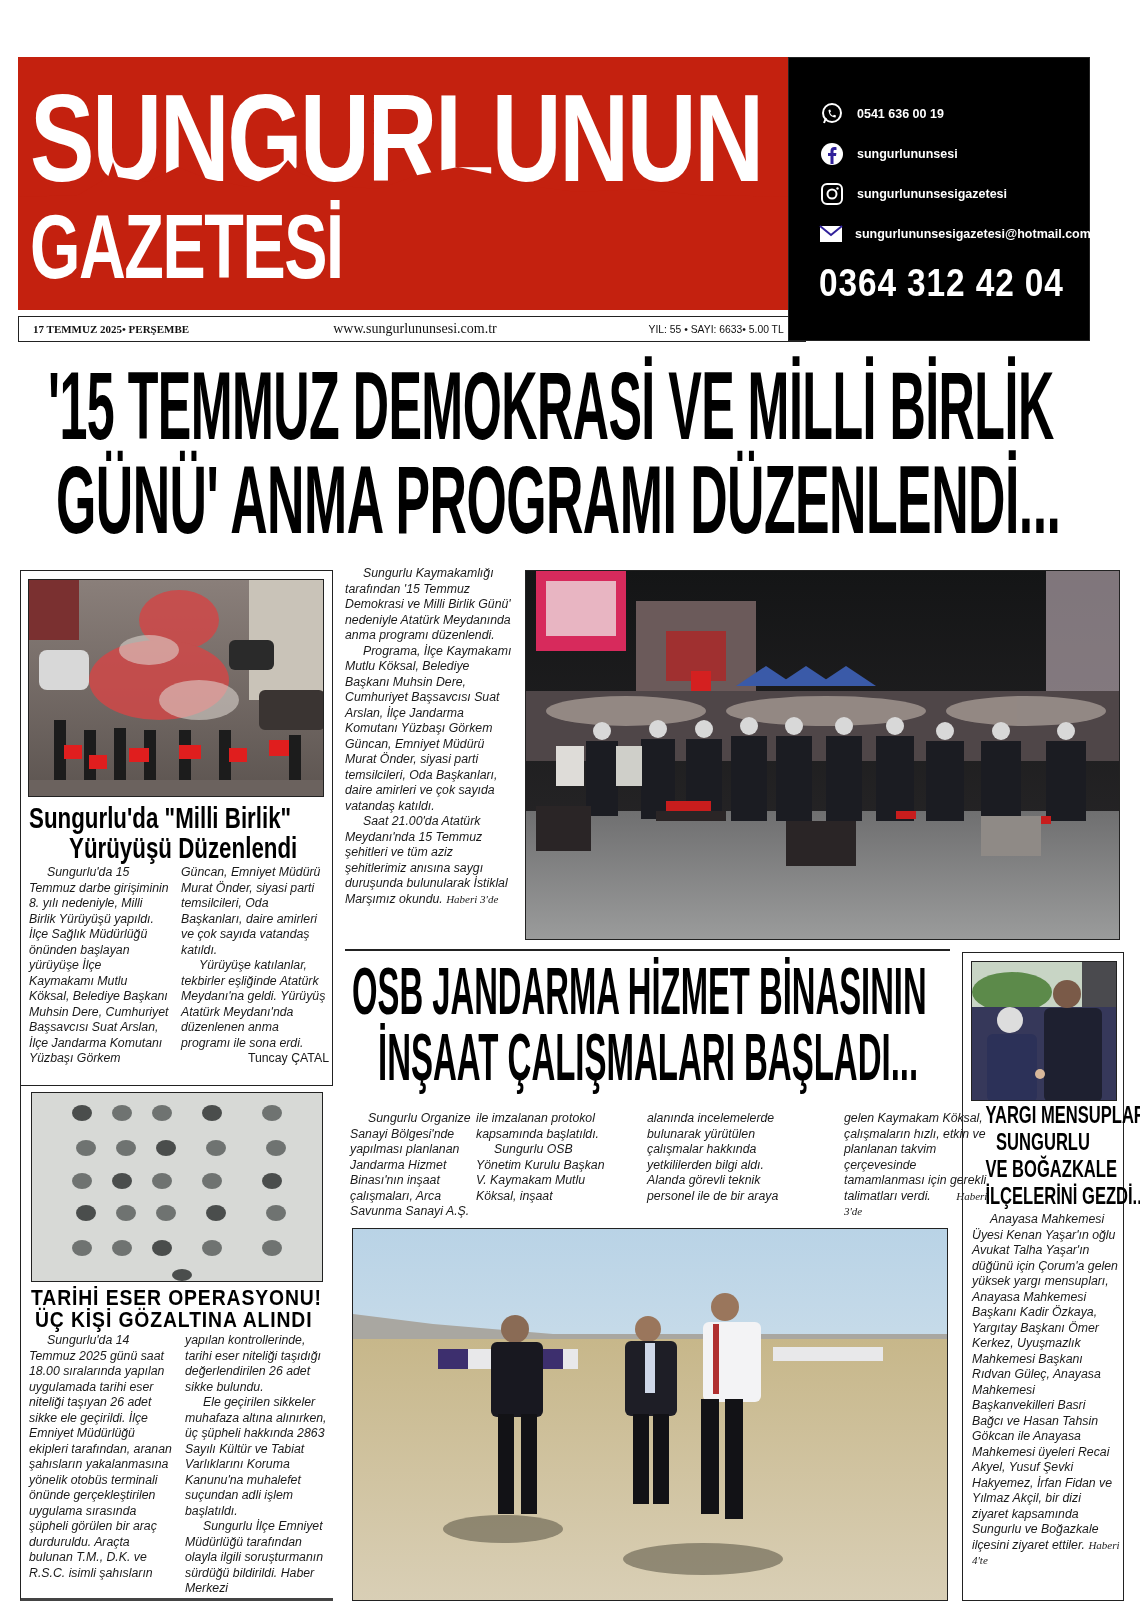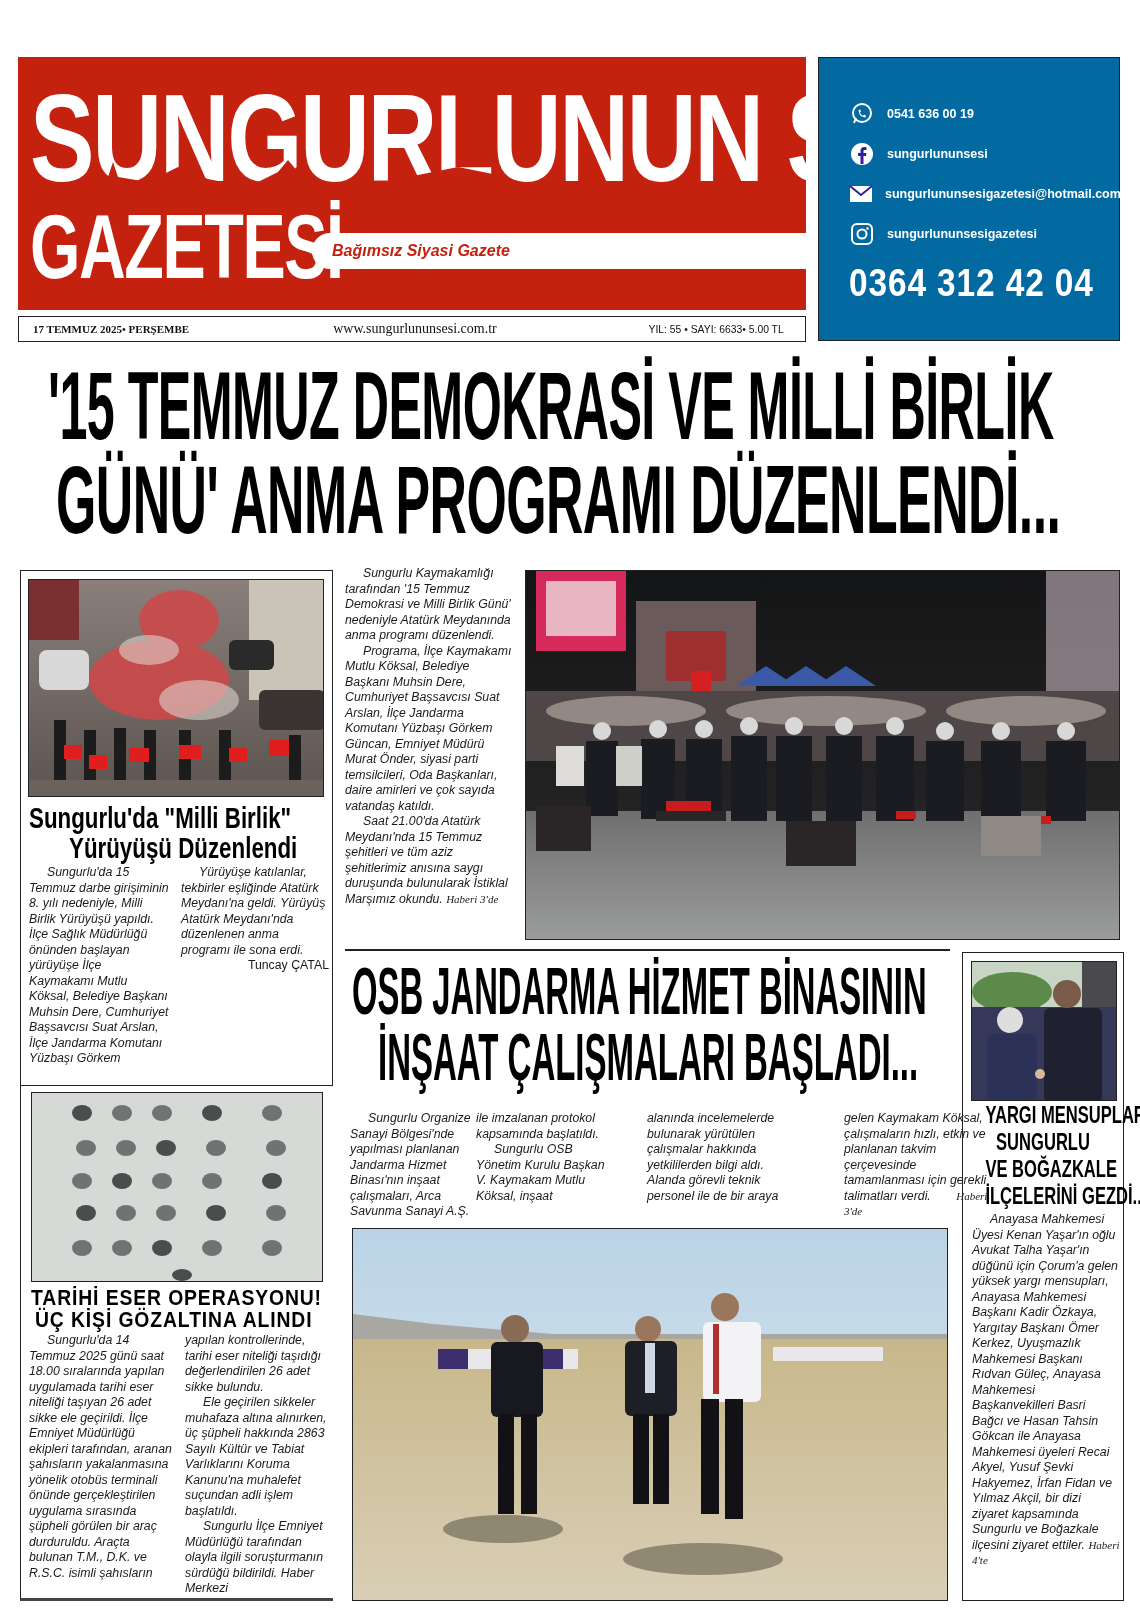--- a/index.html
+++ b/index.html
@@ -18,21 +18,21 @@
     font-size: 90px; line-height: 110px; letter-spacing: -2px; transform: scaleX(0.72); transform-origin: left center; white-space: nowrap; }
   #tagline-pill { position: absolute; left: 294px; top: 176px; width: 495px; height: 36px; background: #fff; border-radius: 18px 0 0 18px;
     display: flex; align-items: center; padding-left: 20px; }
   #tagline-pill span { color: #c4210f; font-weight: 700; font-style: italic; font-size: 16px; }
 
   #dateline { left: 18px; top: 316px; width: 788px; height: 26px; border: 1.5px solid #222; display: flex; align-items: center; justify-content: space-between; padding: 0 14px; font-size: 11.5px; }
   #dateline .d-date { font-family: "Liberation Serif", serif; font-weight: 700; font-size: 11px; }
   #dateline .d-url { font-family: "Liberation Serif", serif; font-size: 14px; }
   #dateline .d-issue { font-size: 11.5px; transform: scaleX(0.9); }
 
-  #contact-box { left: 818px; top: 57px; width: 302px; height: 284px; background: #0369a1; border: 1.5px solid #222; color: #fff; padding: 36px 0 0 30px; text-align: right; }
+  #contact-box { left: 788px; top: 57px; width: 302px; height: 284px; background: #000000; border: 1.5px solid #222; color: #fff; padding: 36px 0 0 30px; text-align: right; }
   .c-row { display: flex; align-items: center; height: 40px; }
   .c-row .c-ico { width: 26px; height: 26px; display: inline-flex; align-items: center; justify-content: center; margin-right: 12px; }
   .c-row .c-txt { font-size: 12.5px; font-weight: 700; }
   #big-phone { font-size: 38px; font-weight: 700; letter-spacing: 1px; margin-top: 8px; transform: scaleX(0.88); transform-origin: left center; white-space: nowrap; }
 
   
   .cond { font-weight: 700; color: #000; white-space: nowrap; transform-origin: left top; display: inline-block; }
 
   #main-headline-1 { left: 48px; top: 358px; font-size: 96px; line-height: 96px; transform: scaleX(0.523); letter-spacing: -1px; }
   #main-headline-2 { left: 56px; top: 452px; font-size: 96px; line-height: 96px; transform: scaleX(0.54); letter-spacing: -1px; }
@@ -56,23 +56,20 @@
 </style>
 </head>
 <body>
 
 <div id="masthead" class="abs">
   <div id="mast-title">SUNGURLUNUN SESİ</div>
   <svg id="skyline" viewBox="0 0 788 50" preserveAspectRatio="none">
     <path d="M0 50 L0 40 L60 38 L90 20 L95 5 L100 20 L130 25 L160 10 L190 22 L230 30 L260 15 L270 3 L280 15 L310 28 L360 32 L400 18 L440 10 L480 18 L520 30 L560 35 L620 32 L680 38 L788 40 L788 50 Z" fill="#c4210f"></path>
   </svg>
   <div id="mast-sub">GAZETESİ</div>
-  <div id="tagline-pill">
-    <span>Bağımsız Siyasi Gazete</span>
-  </div>
 </div>
 
 <div id="dateline" class="abs">
   <span class="d-date">17 TEMMUZ 2025• PERŞEMBE</span>
   <span class="d-url">www.sungurlununsesi.com.tr</span>
   <span class="d-issue">YIL: 55 • SAYI: 6633• 5.00 TL</span>
 </div>
 
 <div id="contact-box" class="abs">
   <div class="c-row">
@@ -89,36 +86,36 @@
     <span class="c-ico">
       <svg width="24" height="24" viewBox="0 0 24 24">
           <circle cx="12" cy="12" r="11" fill="#fff"></circle>
           <path d="M13.5 22 V14 H16 L16.4 11 H13.5 V9.3 C13.5 8.5 13.8 8 15 8 H16.5 V5.3 C16 5.2 15 5.1 14.2 5.1 C12 5.1 10.5 6.4 10.5 8.9 V11 H8 V14 H10.5 V22 Z" fill="#30209a"></path>
         </svg>
     </span>
     <span class="c-txt">sungurlununsesi</span>
   </div>
   <div class="c-row">
     <span class="c-ico">
-      <svg width="24" height="20" viewBox="0 0 24 20">
-          <rect x="1" y="2" width="22" height="16" fill="#fff"></rect>
-          <path d="M1 2 L12 11 L23 2" fill="none" stroke="#30209a" stroke-width="2"></path>
-        </svg>
-    </span>
-    <span class="c-txt">sungurlununsesigazetesi@hotmail.com</span>
-  </div>
-  <div class="c-row">
-    <span class="c-ico">
       <svg width="24" height="24" viewBox="0 0 24 24">
           <rect x="2" y="2" width="20" height="20" rx="5" fill="none" stroke="#fff" stroke-width="2"></rect>
           <circle cx="12" cy="12" r="4.5" fill="none" stroke="#fff" stroke-width="2"></circle>
           <circle cx="17.5" cy="6.5" r="1.2" fill="#fff"></circle>
         </svg>
     </span>
     <span class="c-txt">sungurlununsesigazetesi</span>
+  </div>
+  <div class="c-row">
+    <span class="c-ico">
+      <svg width="24" height="20" viewBox="0 0 24 20">
+          <rect x="1" y="2" width="22" height="16" fill="#fff"></rect>
+          <path d="M1 2 L12 11 L23 2" fill="none" stroke="#30209a" stroke-width="2"></path>
+        </svg>
+    </span>
+    <span class="c-txt">sungurlununsesigazetesi@hotmail.com</span>
   </div>
   <div id="big-phone">0364 312 42 04</div>
 </div>
 
 <div id="main-headline-1" class="abs cond">'15 TEMMUZ DEMOKRASİ VE MİLLİ BİRLİK</div>
 <div id="main-headline-2" class="abs cond">GÜNÜ' ANMA PROGRAMI DÜZENLENDİ...</div>
 
 <div id="box-walk" class="abs">
   <div class="photo" style="left:7px;top:8px;width:296px;height:218px;">
     <svg width="296" height="218" viewBox="0 0 296 218">
@@ -161,20 +158,21 @@
       </g>
       <rect x="0" y="200" width="296" height="18" fill="#6b625e"></rect>
     </svg>
   </div>
   <div class="story-title" style="left:8px;top:232px;font-size:29px;line-height:30px;transform:scaleX(0.77);">Sungurlu'da "Milli Birlik"</div>
   <div class="story-title" style="left:48px;top:262px;font-size:29px;line-height:30px;transform:scaleX(0.77);">Yürüyüşü Düzenlendi</div>
   <div class="col" style="left:8px;top:294px;width:140px;">
     <p>Sungurlu'da 15 Temmuz darbe girişiminin 8. yılı nedeniyle, Milli Birlik Yürüyüşü yapıldı. İlçe Sağlık Müdürlüğü önünden başlayan yürüyüşe İlçe Kaymakamı Mutlu Köksal, Belediye Başkanı Muhsin Dere, Cumhuriyet Başsavcısı Suat Arslan, İlçe Jandarma Komutanı Yüzbaşı Görkem</p>
   </div>
   <div class="col" style="left:160px;top:294px;width:148px;">
+    <p style="text-indent:0">Güncan, Emniyet Müdürü Murat Önder, siyasi parti temsilcileri, Oda Başkanları, daire amirleri ve çok sayıda vatandaş katıldı.</p>
     <p>Yürüyüşe katılanlar, tekbirler eşliğinde Atatürk Meydanı'na geldi. Yürüyüş Atatürk Meydanı'nda düzenlenen anma programı ile sona erdi.</p>
     <div class="byline" style="text-align:right;">Tuncay ÇATAL</div>
   </div>
 </div>
 
 <div id="box-coins" class="abs">
   <div class="photo" style="left:10px;top:6px;width:292px;height:190px;background:#d7d9d6;">
     <svg id="coin-svg" width="292" height="190" viewBox="0 0 292 190">
         <ellipse cx="50" cy="20" rx="10" ry="8" fill="#4a4d4c"></ellipse>
         <ellipse cx="90" cy="20" rx="10" ry="8" fill="#6f7371"></ellipse>

